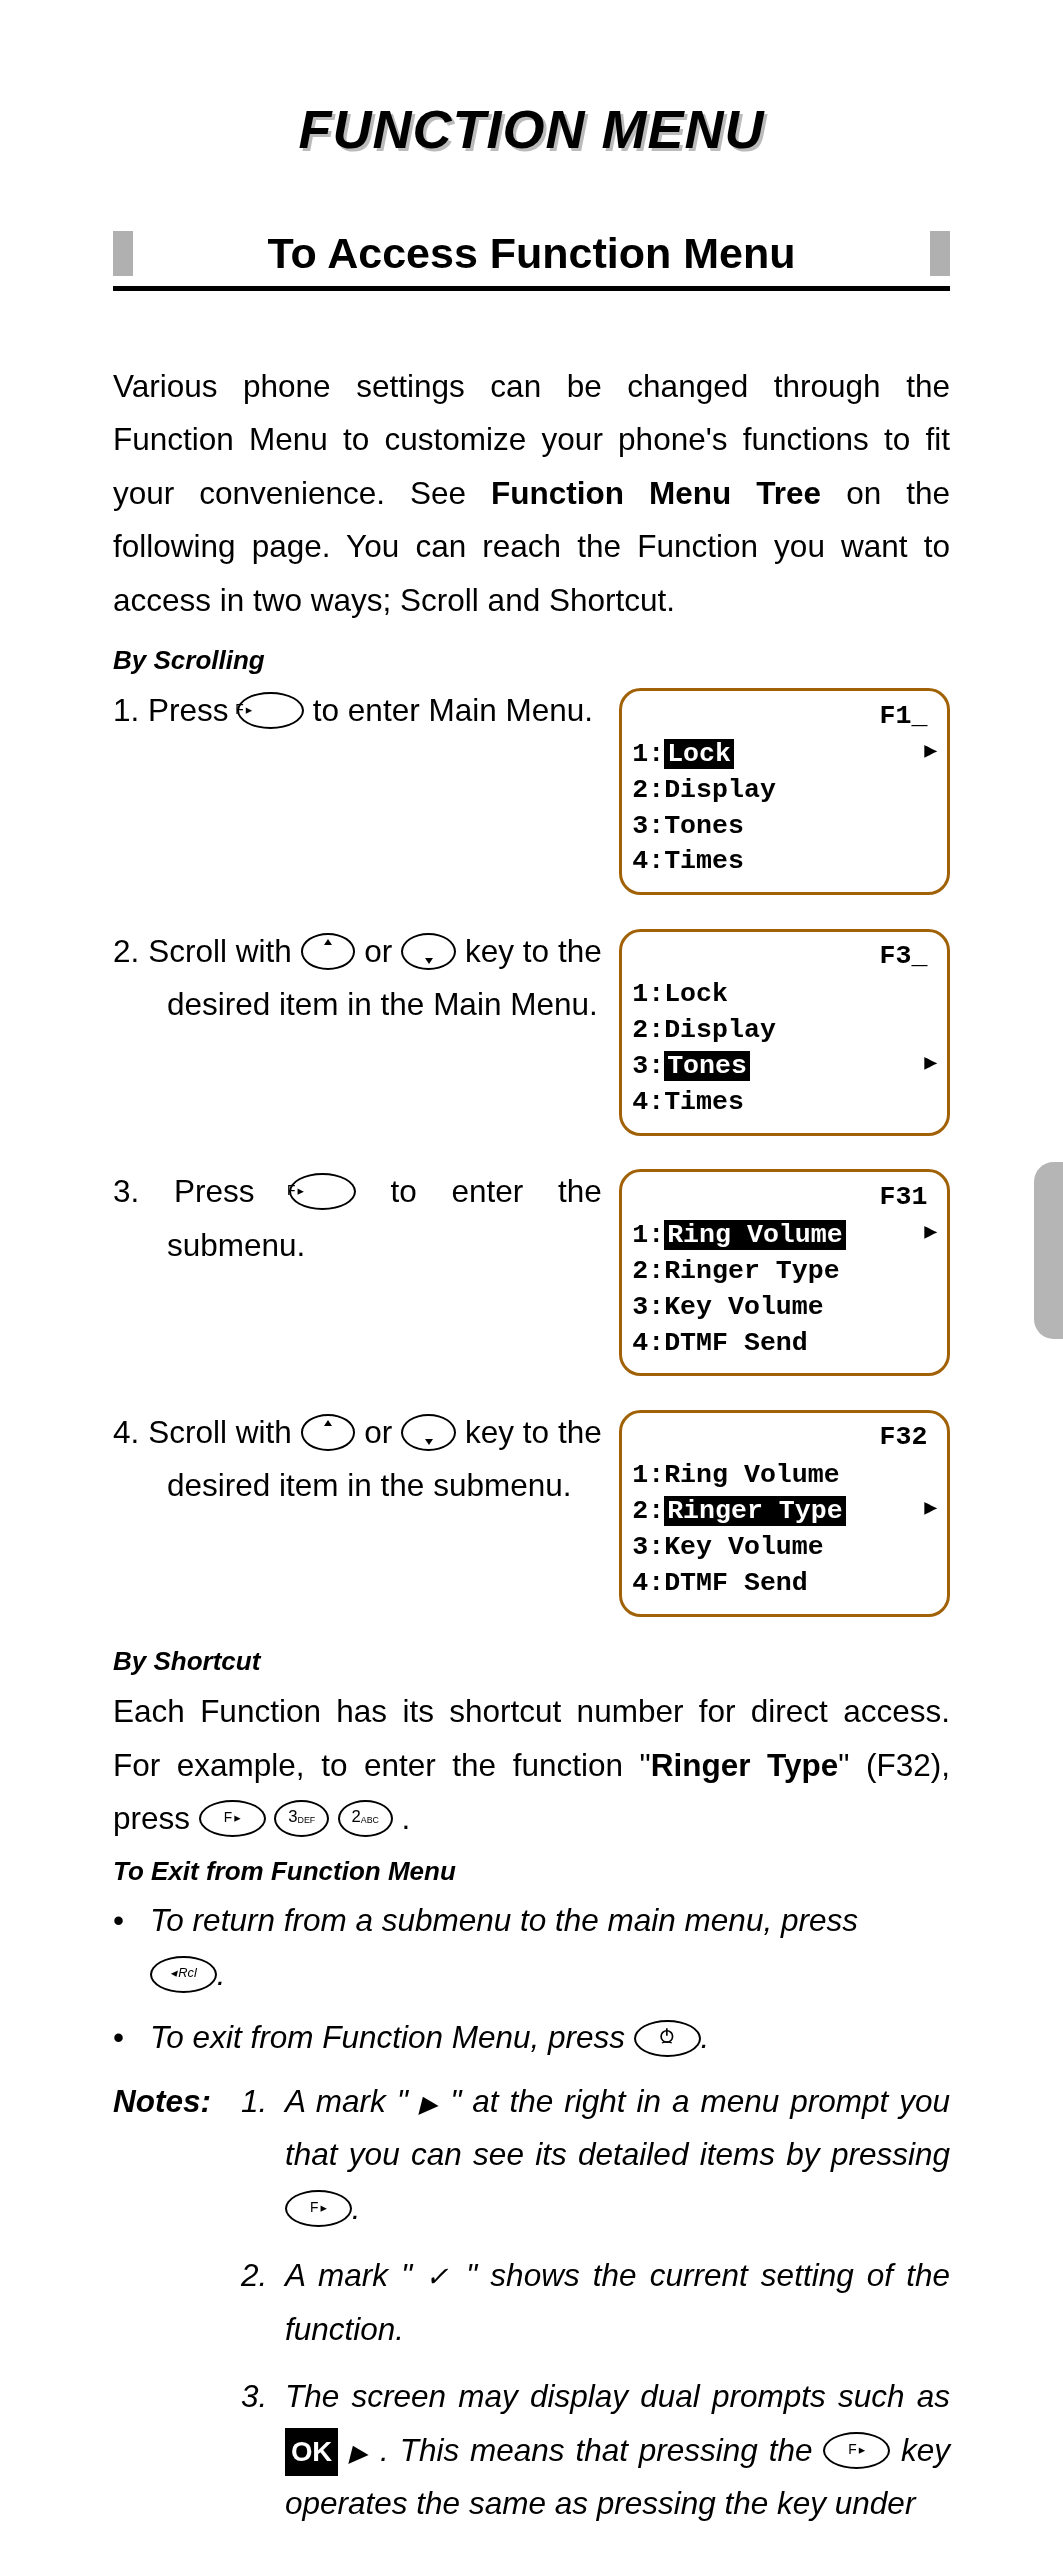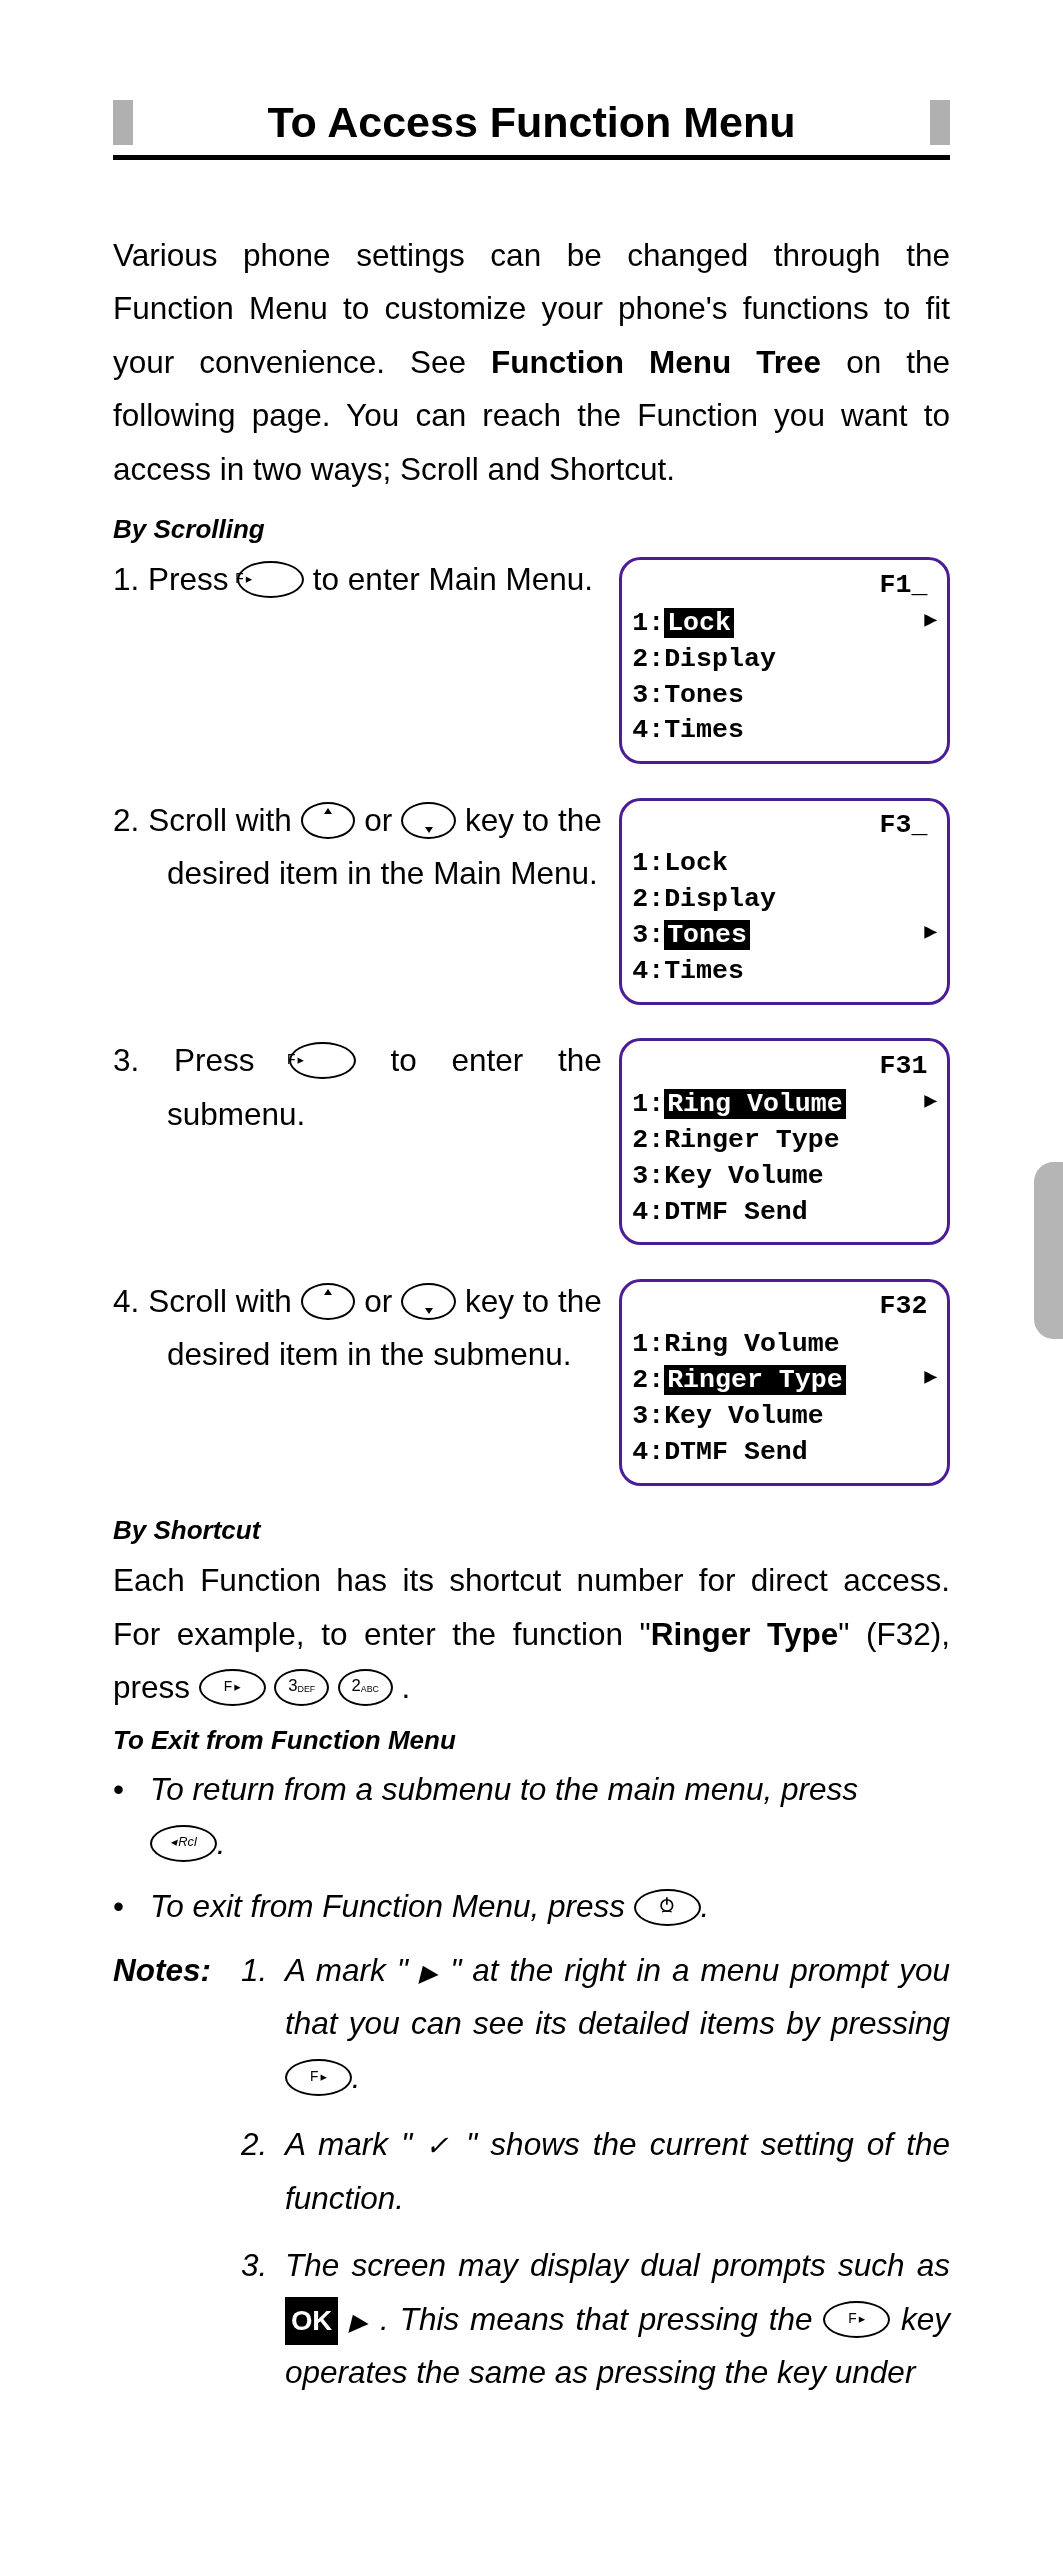--- a/index.html
+++ b/index.html
@@ -68,21 +68,21 @@
     margin-bottom: 29.5px;
   }
   .step-text {
     flex: 1;
     line-height: 1.7;
     text-align: justify;
     padding-right: 17.7px;
   }
   .screen {
     width: 305px;
-    border: 3px solid #4c1d95;
+    border: 3px solid #a16207;
     border-radius: 21.7px;
     padding: 7.9px 9.8px 11.8px 9.8px;
     font-family: "Courier New", monospace;
     font-size: 26.6px;
     font-weight: bold;
     line-height: 1.35;
     flex-shrink: 0;
     margin-top: 3.9px;
   }
   .screen .hdr {
@@ -247,20 +247,21 @@
     border-bottom-left-radius: 19.7px;
   }
 </style>
 </head>
 <body>
 
 <div class="page">
 
   <div class="thumb-tab"></div>
 
+  <div class="title-main">FUNCTION MENU</div>
 
   <div class="section-bar">
     <div class="cap"></div>
     <div class="mid">To Access Function Menu</div>
     <div class="cap"></div>
   </div>
   <div class="section-underline"></div>
 
   <div class="intro">
     <span>Various phone settings can be changed through the Function Menu to customize your phone's functions to fit your convenience. See </span><span class="bold">Function Menu Tree</span><span> on the following page. You can reach the Function you want to access in two ways; Scroll and Shortcut.</span>

